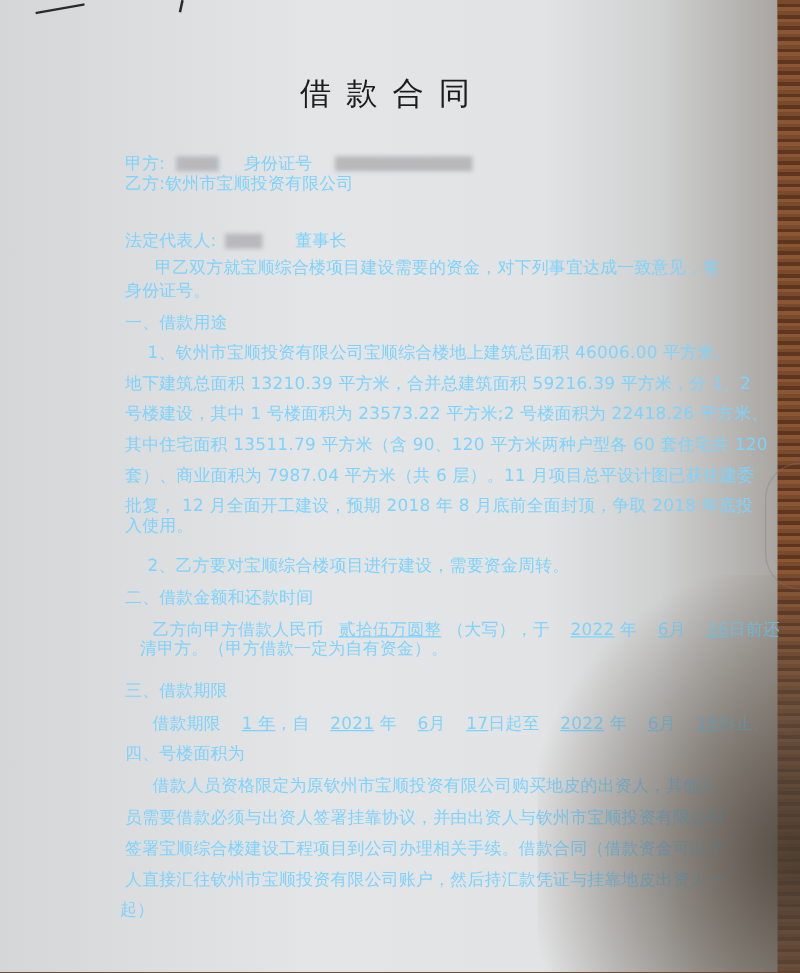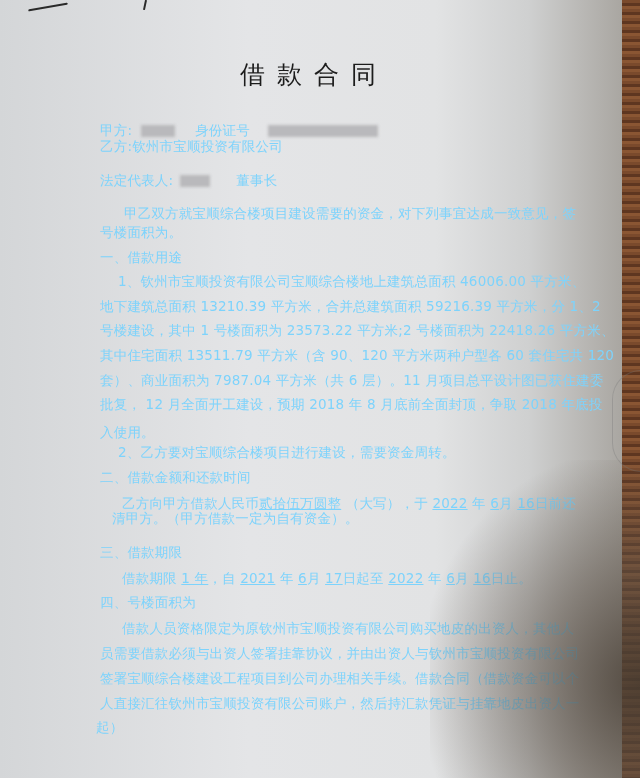--- a/index.html
+++ b/index.html
@@ -22,21 +22,21 @@
     position:absolute; left:430px; top:460px; width:210px; height:318px;
     background: radial-gradient(ellipse at 100% 70%, rgba(70,60,50,0.85) 0%, rgba(90,80,70,0.55) 35%, rgba(120,115,110,0.0) 75%);
     pointer-events:none;
   }
   .pen-mark1 { position:absolute; left:28px; top:6px; width:40px; height:2px; background:#2a2a2a; transform:rotate(-10deg); border-radius:2px; }
   .pen-mark2 { position:absolute; left:144px; top:0px; width:2px; height:10px; background:#2a2a2a; transform:rotate(12deg); }
   .stamp { position:absolute; left:612px; top:370px; width:28px; height:100px; border:1px solid rgba(120,120,120,0.35); border-right:none; border-radius:40px 0 0 40px; }
   .txt { position:absolute; color:#7dd3fc; font-size:13.5px; white-space:nowrap; letter-spacing:0.2px; }
   .title { position:absolute; left:240px; top:58px; font-size:25px; letter-spacing:12px; color:#1c1c1c; font-family:"DejaVu Serif", serif; }
   .blur { display:inline-block; background:#b9b9bc; filter:blur(1.5px); vertical-align:middle; height:12px; }
-  .u { text-decoration:underline; }
+  .u { text-decoration:underline;padding-left:12px; }
   .sec { font-size:13.5px; }
 </style>
 </head>
 <body>
 
 <div class="wood"></div>
 <div class="page"></div>
 <div class="pen-mark1"></div>
 <div class="pen-mark2"></div>
 <div class="stamp"></div>
@@ -45,37 +45,37 @@
 
 <div class="txt" style="left:100px;top:122px;">
   <span>甲方:</span>
   <span class="blur" style="width:34px;margin:0 16px 0 4px;"></span>
   <span>身份证号</span>
   <span class="blur" style="width:110px;margin-left:14px;"></span>
 </div>
 <div class="txt" style="left:100px;top:138px;text-align:right;">
   <span>乙方:</span><span>钦州市宝顺投资有限公司</span>
 </div>
-<div class="txt" style="left:100px;top:172px;">
+<div class="txt" style="left:100px;top:184px;">
   <span>法定代表人:</span>
   <span class="blur" style="width:30px;margin:0 22px 0 2px;"></span>
   <span>董事长</span>
 </div>
 
 <div class="txt" style="left:124px;top:205px;">甲乙双方就宝顺综合楼项目建设需要的资金，对下列事宜达成一致意见，签</div>
-<div class="txt" style="left:100px;top:224px;">号楼面积为。</div>
+<div class="txt" style="left:100px;top:224px;">身份证号。</div>
 
 <div class="txt sec" style="left:100px;top:249px;">一、借款用途</div>
 <div class="txt" style="left:118px;top:273px;">1、钦州市宝顺投资有限公司宝顺综合楼地上建筑总面积 46006.00 平方米、</div>
 <div class="txt" style="left:100px;top:298px;">地下建筑总面积 13210.39 平方米，合并总建筑面积 59216.39 平方米，分 1、2</div>
 <div class="txt" style="left:100px;top:322px;">号楼建设，其中 1 号楼面积为 23573.22 平方米;2 号楼面积为 22418.26 平方米、</div>
 <div class="txt" style="left:100px;top:347px;">其中住宅面积 13511.79 平方米（含 90、120 平方米两种户型各 60 套住宅共 120</div>
 <div class="txt" style="left:100px;top:372px;">套）、商业面积为 7987.04 平方米（共 6 层）。11 月项目总平设计图已获住建委</div>
 <div class="txt" style="left:100px;top:396px;">批复， 12 月全面开工建设，预期 2018 年 8 月底前全面封顶，争取 2018 年底投</div>
-<div class="txt" style="left:100px;top:424px;">入使用。</div>
+<div class="txt" style="left:100px;top:412px;">入使用。</div>
 <div class="txt" style="left:118px;top:444px;">2、乙方要对宝顺综合楼项目进行建设，需要资金周转。</div>
 
 <div class="txt sec" style="left:100px;top:469px;">二、借款金额和还款时间</div>
 <div class="txt" style="left:122px;top:495px;">
   <span>乙方向甲方借款人民币</span><span class="u">贰拾伍万圆整</span>&nbsp;<span>（大写），于</span>
   <span class="u">2022</span>
   <span>年</span>
   <span class="u">6</span><span>月</span>
   <span class="u">16</span><span>日前还</span>
 </div>

